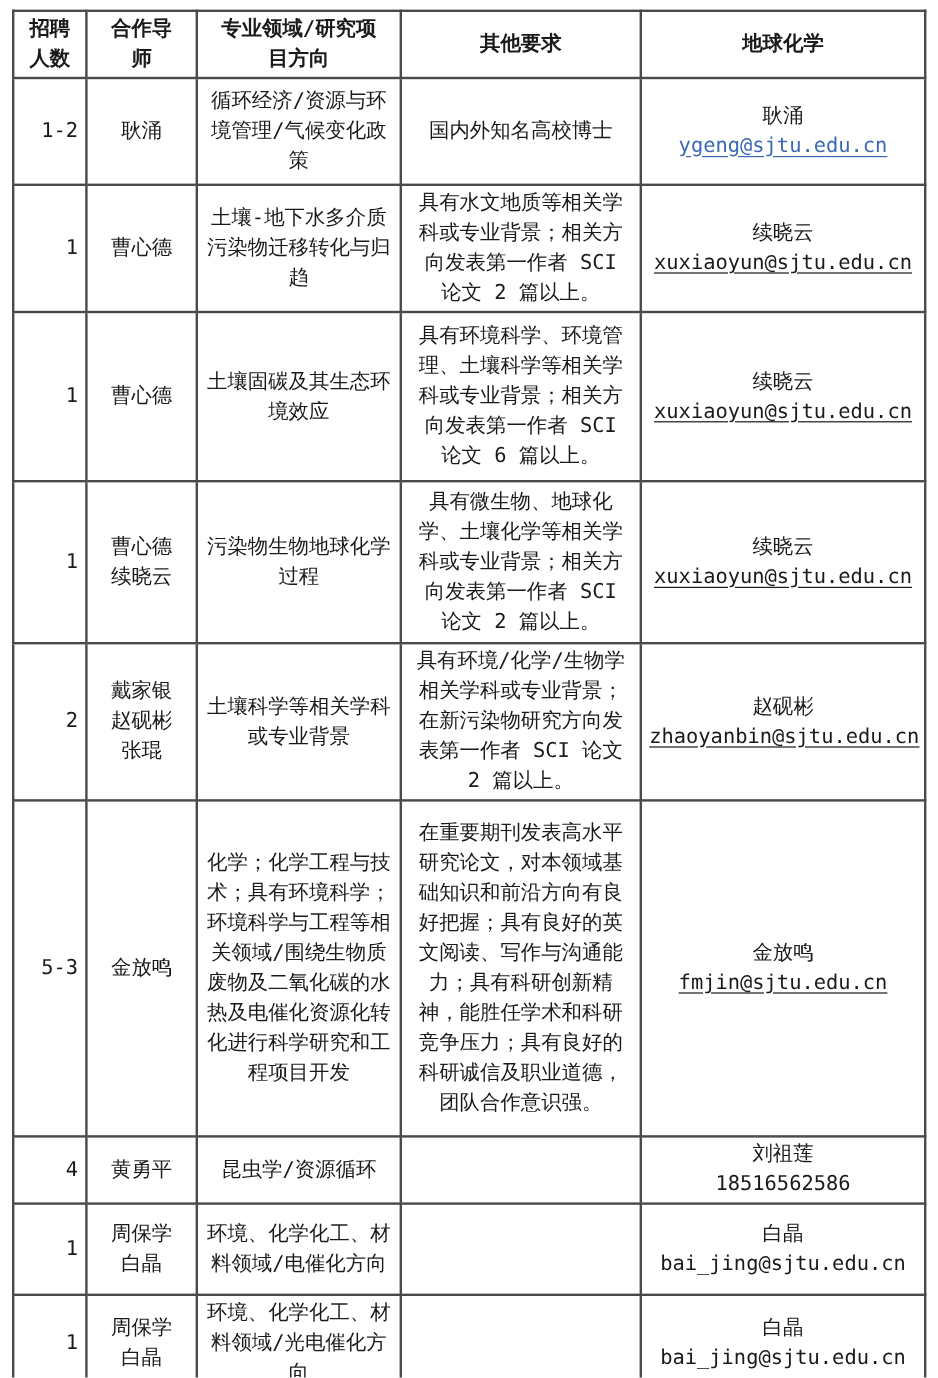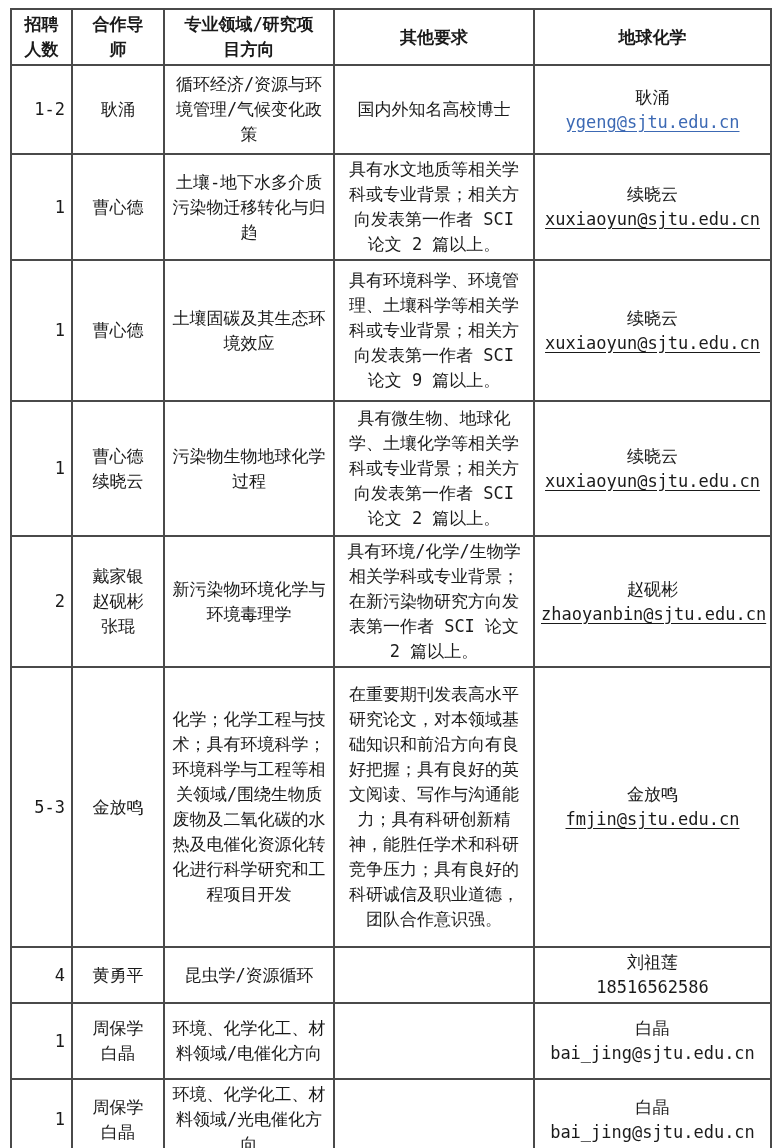--- a/index.html
+++ b/index.html
@@ -109,21 +109,21 @@
         <td class="col-req">具有水文地质等相关学科或专业背景；相关方向发表第一作者 SCI 论文 2 篇以上。</td>
         <td class="col-contact">
           <div class="contact-name">续晓云</div>
           <div class="contact-link" data-style="underline">xuxiaoyun@sjtu.edu.cn</div>
         </td>
       </tr>
       <tr>
         <td class="col-count">1</td>
         <td class="col-mentor">曹心德</td>
         <td class="col-field">土壤固碳及其生态环境效应</td>
-        <td class="col-req">具有环境科学、环境管理、土壤科学等相关学科或专业背景；相关方向发表第一作者 SCI 论文 9 篇以上。</td>
+        <td class="col-req">具有环境科学、环境管理、土壤科学等相关学科或专业背景；相关方向发表第一作者 SCI 论文 6 篇以上。</td>
         <td class="col-contact">
           <div class="contact-name">续晓云</div>
           <div class="contact-link" data-style="underline">xuxiaoyun@sjtu.edu.cn</div>
         </td>
       </tr>
       <tr>
         <td class="col-count">1</td>
         <td class="col-mentor">曹心德
 续晓云</td>
         <td class="col-field">污染物生物地球化学过程</td>
@@ -131,21 +131,21 @@
         <td class="col-contact">
           <div class="contact-name">续晓云</div>
           <div class="contact-link" data-style="underline">xuxiaoyun@sjtu.edu.cn</div>
         </td>
       </tr>
       <tr>
         <td class="col-count">2</td>
         <td class="col-mentor">戴家银
 赵砚彬
 张琨</td>
-        <td class="col-field">新污染物环境化学与环境毒理学</td>
+        <td class="col-field">土壤科学等相关学科或专业背景</td>
         <td class="col-req">具有环境/化学/生物学相关学科或专业背景；在新污染物研究方向发表第一作者 SCI 论文 2 篇以上。</td>
         <td class="col-contact">
           <div class="contact-name">赵砚彬</div>
           <div class="contact-link" data-style="underline">zhaoyanbin@sjtu.edu.cn</div>
         </td>
       </tr>
       <tr>
         <td class="col-count">5-3</td>
         <td class="col-mentor">金放鸣</td>
         <td class="col-field">化学；化学工程与技术；具有环境科学；环境科学与工程等相关领域/围绕生物质废物及二氧化碳的水热及电催化资源化转化进行科学研究和工程项目开发</td>

